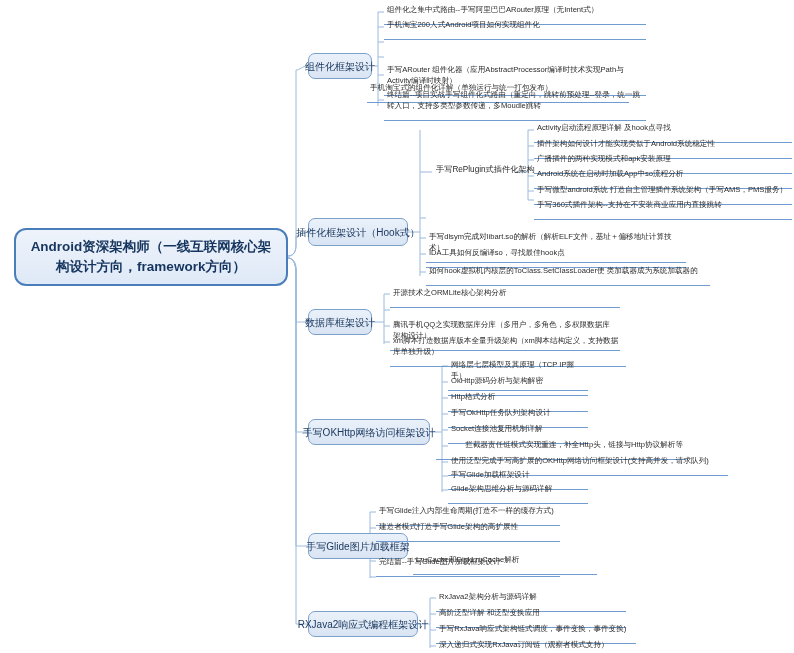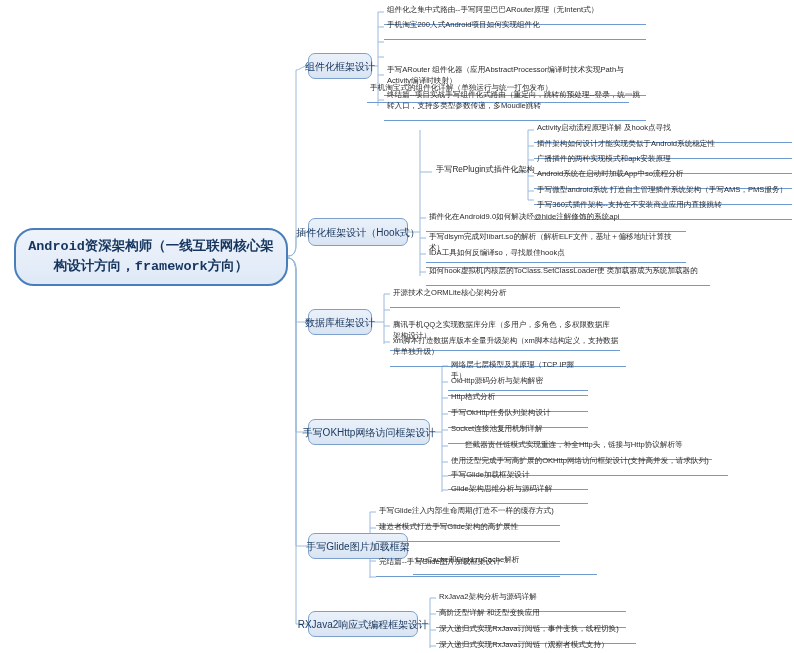--- a/index.html
+++ b/index.html
@@ -25,31 +25,30 @@
     width: 794px;
     height: 653px;
     pointer-events: none;
   }
   
   .root-node {
     position: absolute;
     box-sizing: border-box;
     background: linear-gradient(to bottom, #eef3fb 0%, #dfe9f7 100%);
     border: 2px solid #4a7ebb;
-    border-radius: 20px;
+    border-radius: 12px;
     display: flex;
     align-items: center;
     justify-content: center;
     text-align: center;
     font-size: 13.5px;
     font-weight: bold;
     color: #15355e;
     line-height: 1.45;
     padding: 4px 10px;
-    font-family: Liberation Mono, monospace;
   }
   
   .branch-node {
     position: absolute;
     box-sizing: border-box;
     background: linear-gradient(to bottom, #eaf1fa 0%, #d9e4f3 100%);
     border: 1px solid #7ba0cc;
     border-radius: 7px;
     display: flex;
     align-items: center;
@@ -194,54 +193,53 @@
     <span>插件化框架设计（Hook式）</span>
   </div>
   <div class="subbranch-node" style="left:434px; top:164px; width:94px;">手写RePlugin式插件化架构</div>
   <div class="leaf" style="left:534px; top:122px; width:258px;">Activity启动流程原理详解 及hook点寻找</div>
   <div class="leaf" style="left:534px; top:138px; width:258px;">插件架构如何设计才能实现类似于Android系统稳定性</div>
   <div class="leaf" style="left:534px; top:153px; width:258px;">广播插件的两种实现模式和apk安装原理</div>
   <div class="leaf" style="left:534px; top:168px; width:258px;">Android系统在启动时加载App中so流程分析</div>
   <div class="leaf" style="left:534px; top:184px; width:258px;">手写微型android系统 打造自主管理插件系统架构（手写AMS，PMS服务）</div>
   <div class="leaf" style="left:534px; top:199px; width:258px;">手写360式插件架构--支持在不安装商业应用内直接跳转</div>
 
-  <div class="leaf" style="left:426px; top:211px; width:260px;">插件化在Android9.0如何解决经@hide注解修饰的系统api</div>
   <div class="leaf" style="left:426px; top:231px; width:260px;">手写dlsym完成对libart.so的解析（解析ELF文件，基址＋偏移地址计算技术）</div>
   <div class="leaf" style="left:426px; top:247px; width:260px;">IDA工具如何反编译so，寻找最佳hook点</div>
   <div class="leaf" style="left:426px; top:265px; width:284px;">如何hook虚拟机内核层的ToClass.SetClassLoader使 类加载器成为系统加载器的</div>
 
   <div class="branch-node" style="left:308px; top:309px; width:64px; height:26px;">
     <span>数据库框架设计</span>
   </div>
   <div class="leaf" style="left:390px; top:287px; width:230px;">开源技术之ORMLite核心架构分析</div>
   <div class="leaf" style="left:390px; top:319px; width:230px;">腾讯手机QQ之实现数据库分库（多用户，多角色，多权限数据库架构设计）</div>
   <div class="leaf" style="left:390px; top:335px; width:236px;">xm脚本打造数据库版本全量升级架构（xm脚本结构定义，支持数据库单独升级）</div>
 
   <div class="branch-node" style="left:308px; top:419px; width:122px; height:26px;">
     <span>手写OKHttp网络访问框架设计</span>
   </div>
   <div class="leaf" style="left:448px; top:359px; width:140px;">网络层七层模型及其原理（TCP IP握手）</div>
   <div class="leaf" style="left:448px; top:375px; width:140px;">OkHttp源码分析与架构解密</div>
   <div class="leaf" style="left:448px; top:391px; width:140px;">Http格式分析</div>
   <div class="leaf" style="left:448px; top:407px; width:140px;">手写OkHttp任务队列架构设计</div>
   <div class="leaf" style="left:448px; top:423px; width:140px;">Socket连接池复用机制详解</div>
-  <div class="leaf" style="left:462px; top:439px; width:250px;">拦截器责任链模式实现重连，补全Http头，链接与Http协议解析等</div>
+  <div class="leaf" style="left:436px; top:439px; width:250px;text-align:right;">拦截器责任链模式实现重连，补全Http头，链接与Http协议解析等</div>
   <div class="leaf" style="left:448px; top:455px; width:280px;">使用泛型完成手写高扩展的OKHttp网络访问框架设计(支持高并发，请求队列)</div>
   <div class="leaf" style="left:448px; top:469px; width:140px;">手写Glide加载框架设计</div>
   <div class="leaf" style="left:448px; top:483px; width:140px;">Glide架构思维分析与源码详解</div>
 
   <div class="branch-node" style="left:308px; top:533px; width:100px; height:26px;">
     <span>手写Glide图片加载框架</span>
   </div>
   <div class="leaf" style="left:376px; top:505px; width:184px;">手写Glide注入内部生命周期(打造不一样的缓存方式)</div>
   <div class="leaf" style="left:376px; top:521px; width:184px;">建造者模式打造手写Glide架构的高扩展性</div>
   <div class="leaf" style="left:376px; top:554px; width:184px;margin-left:37px;">LruCache和DiskLruCache解析</div>
   <div class="leaf" style="left:376px; top:556px; width:184px;">完结篇--手写Glide图片加载框架设计</div>
 
   <div class="branch-node" style="left:308px; top:611px; width:110px; height:26px;">
     <span>RXJava2响应式编程框架设计</span>
   </div>
   <div class="leaf" style="left:436px; top:591px; width:190px;">RxJava2架构分析与源码详解</div>
   <div class="leaf" style="left:436px; top:607px; width:190px;">高阶泛型详解 和泛型变换应用</div>
-  <div class="leaf" style="left:436px; top:623px; width:200px;">深入递归式实现RxJava订阅链，事件变换，线程切换)</div>
+  <div class="leaf" style="left:436px; top:623px; width:200px;">手写RxJava响应式架构链式调度，事件变换，事件变换)</div>
   <div class="leaf" style="left:436px; top:639px; width:200px;">深入递归式实现RxJava订阅链（观察者模式支持）</div>
 
 </div>
 
 </body></html>

